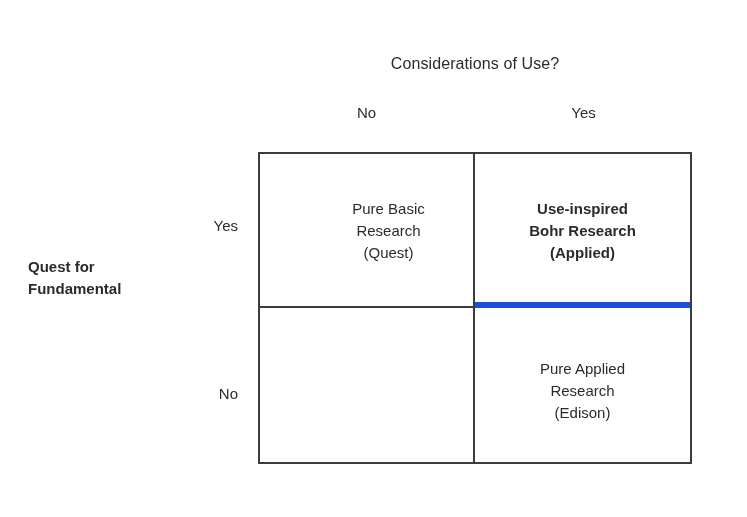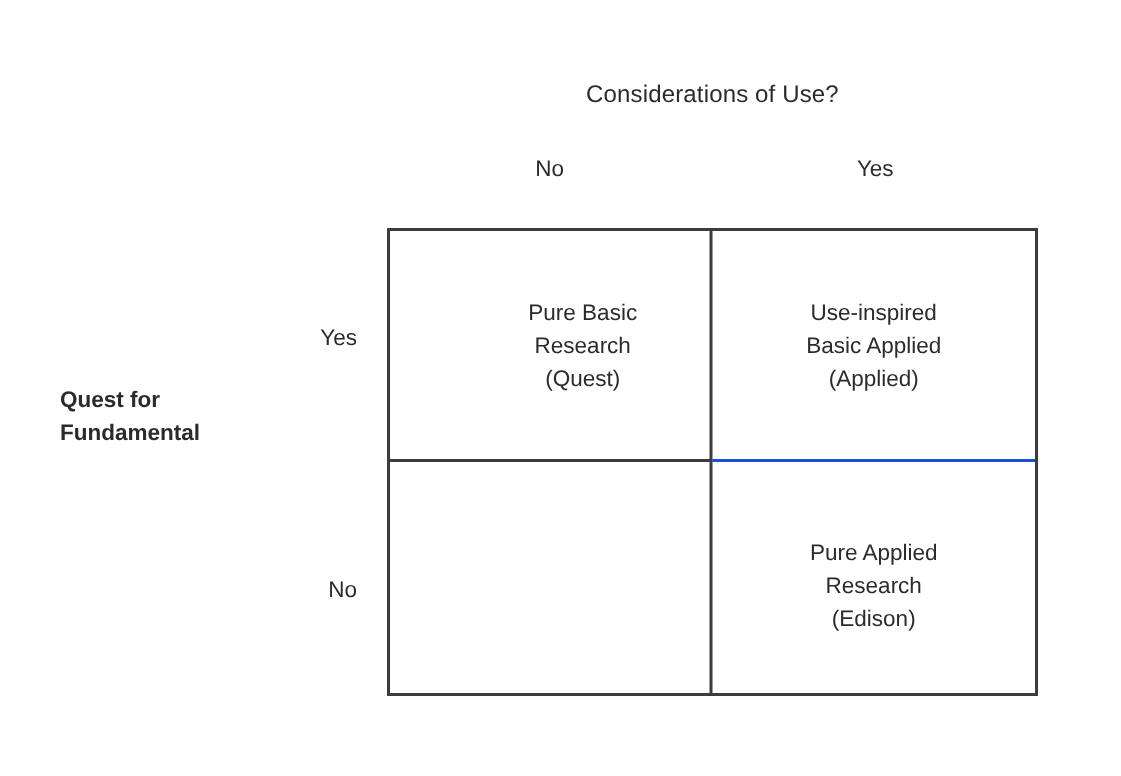--- a/index.html
+++ b/index.html
@@ -44,21 +44,21 @@
     line-height: 19px;
     text-align: center;
     white-space: nowrap;
   }
   .col-header.left  { left: 258px; width: 217px; }
   .col-header.right { left: 475px; width: 217px; }
 
   
   .row-axis-title {
     position: absolute;
-    left: 40px;
+    left: 28px;
     top: 256px;
     width: 185px;
     font-size: 15px;
     font-weight: bold;
     line-height: 22px;
     text-align: left;
   }
   .row-axis-title .ln { display: block; white-space: nowrap; }
 
   
@@ -87,21 +87,21 @@
     grid-template-columns: 1fr 1fr;
     grid-template-rows: 1fr 1fr;
   }
   .cell {
     position: relative;
     box-sizing: border-box;
     overflow: hidden;
   }
   
   .cell.c-tl { border-right: 2px solid #3c3c3c; border-bottom: 2px solid #3c3c3c; }
-  .cell.c-tr { border-bottom: 2px solid #1d4ed8; }
+  .cell.c-tr { border-bottom: 6px solid #1d4ed8; font-weight: bold; }
   .cell.c-bl { border-right: 2px solid #3c3c3c; }
 
   .cell-text {
     position: absolute;
     left: 0;
     right: 0;
     text-align: center;
     font-size: 15px;
     line-height: 22px;
   }
@@ -135,21 +135,21 @@
       <div class="cell-text">
         <span class="ln">Pure Basic</span>
         <span class="ln">Research</span>
         <span class="ln">(Quest)</span>
       </div>
     </div>
 
     <div class="cell c-tr">
       <div class="cell-text">
         <span class="ln">Use-inspired</span>
-        <span class="ln">Basic Applied</span>
+        <span class="ln">Bohr Research</span>
         <span class="ln">(Applied)</span>
       </div>
     </div>
 
     <div class="cell c-bl">
       
     </div>
 
     <div class="cell c-br">
       <div class="cell-text">

